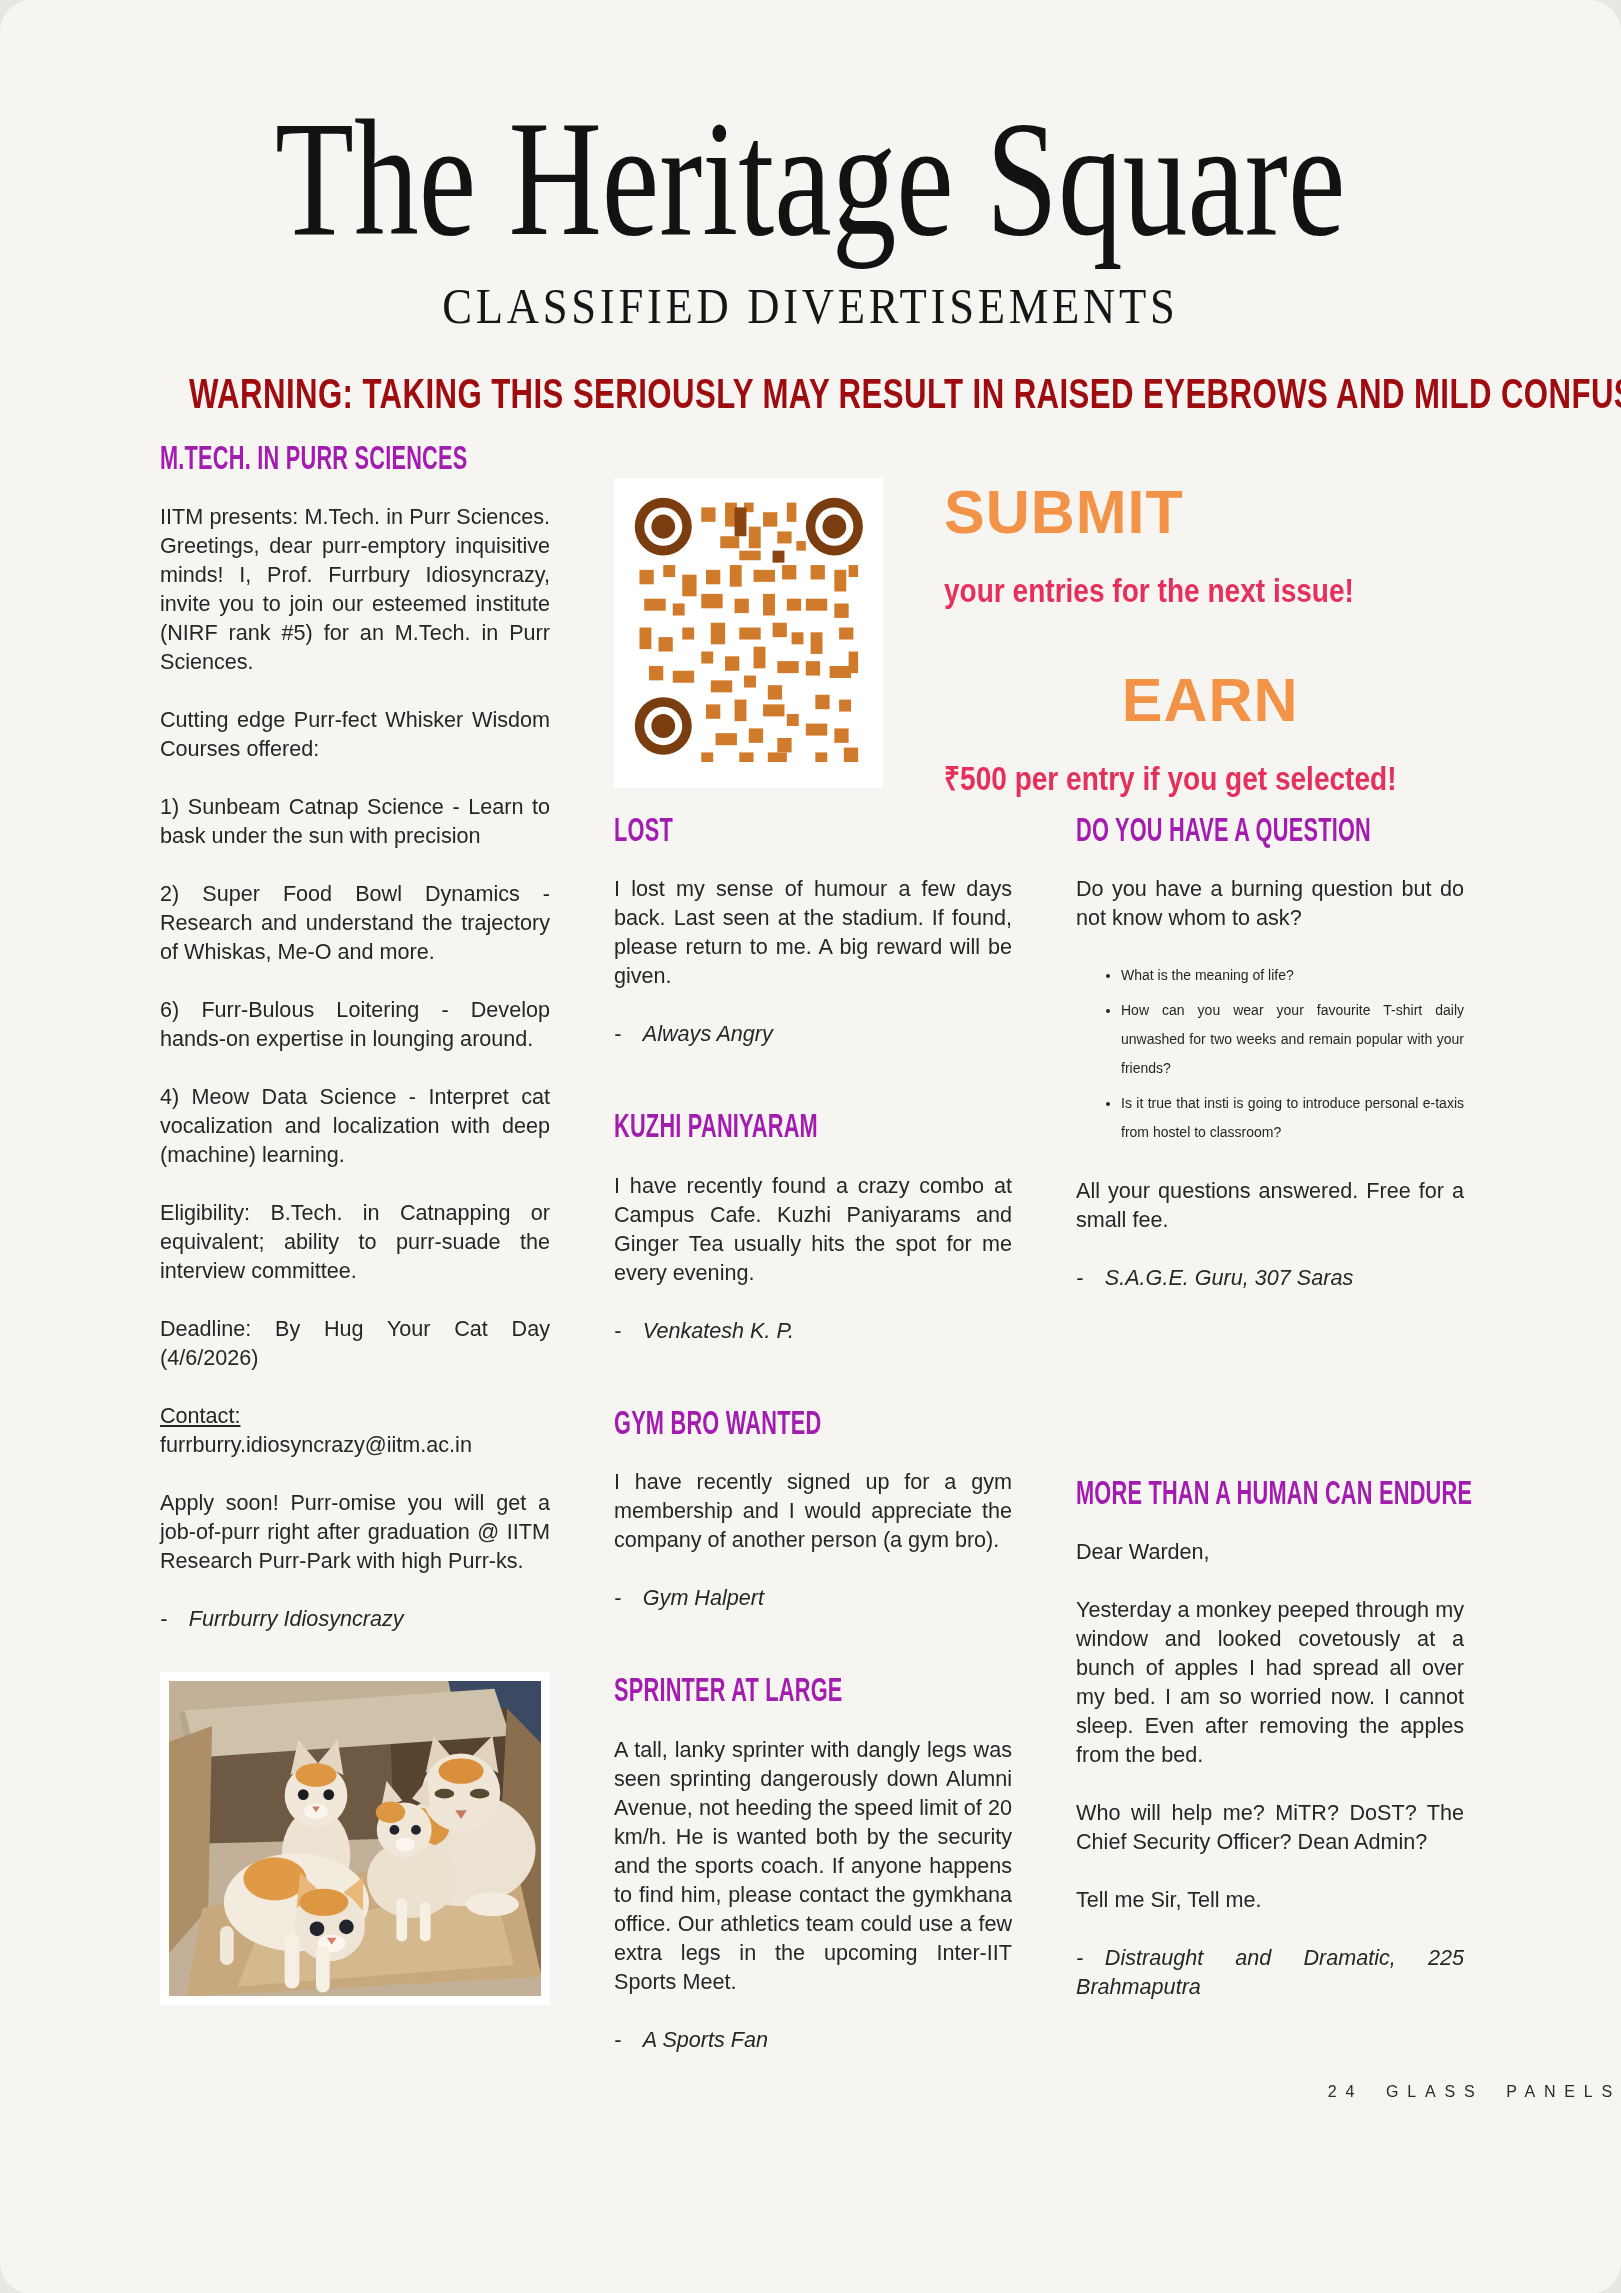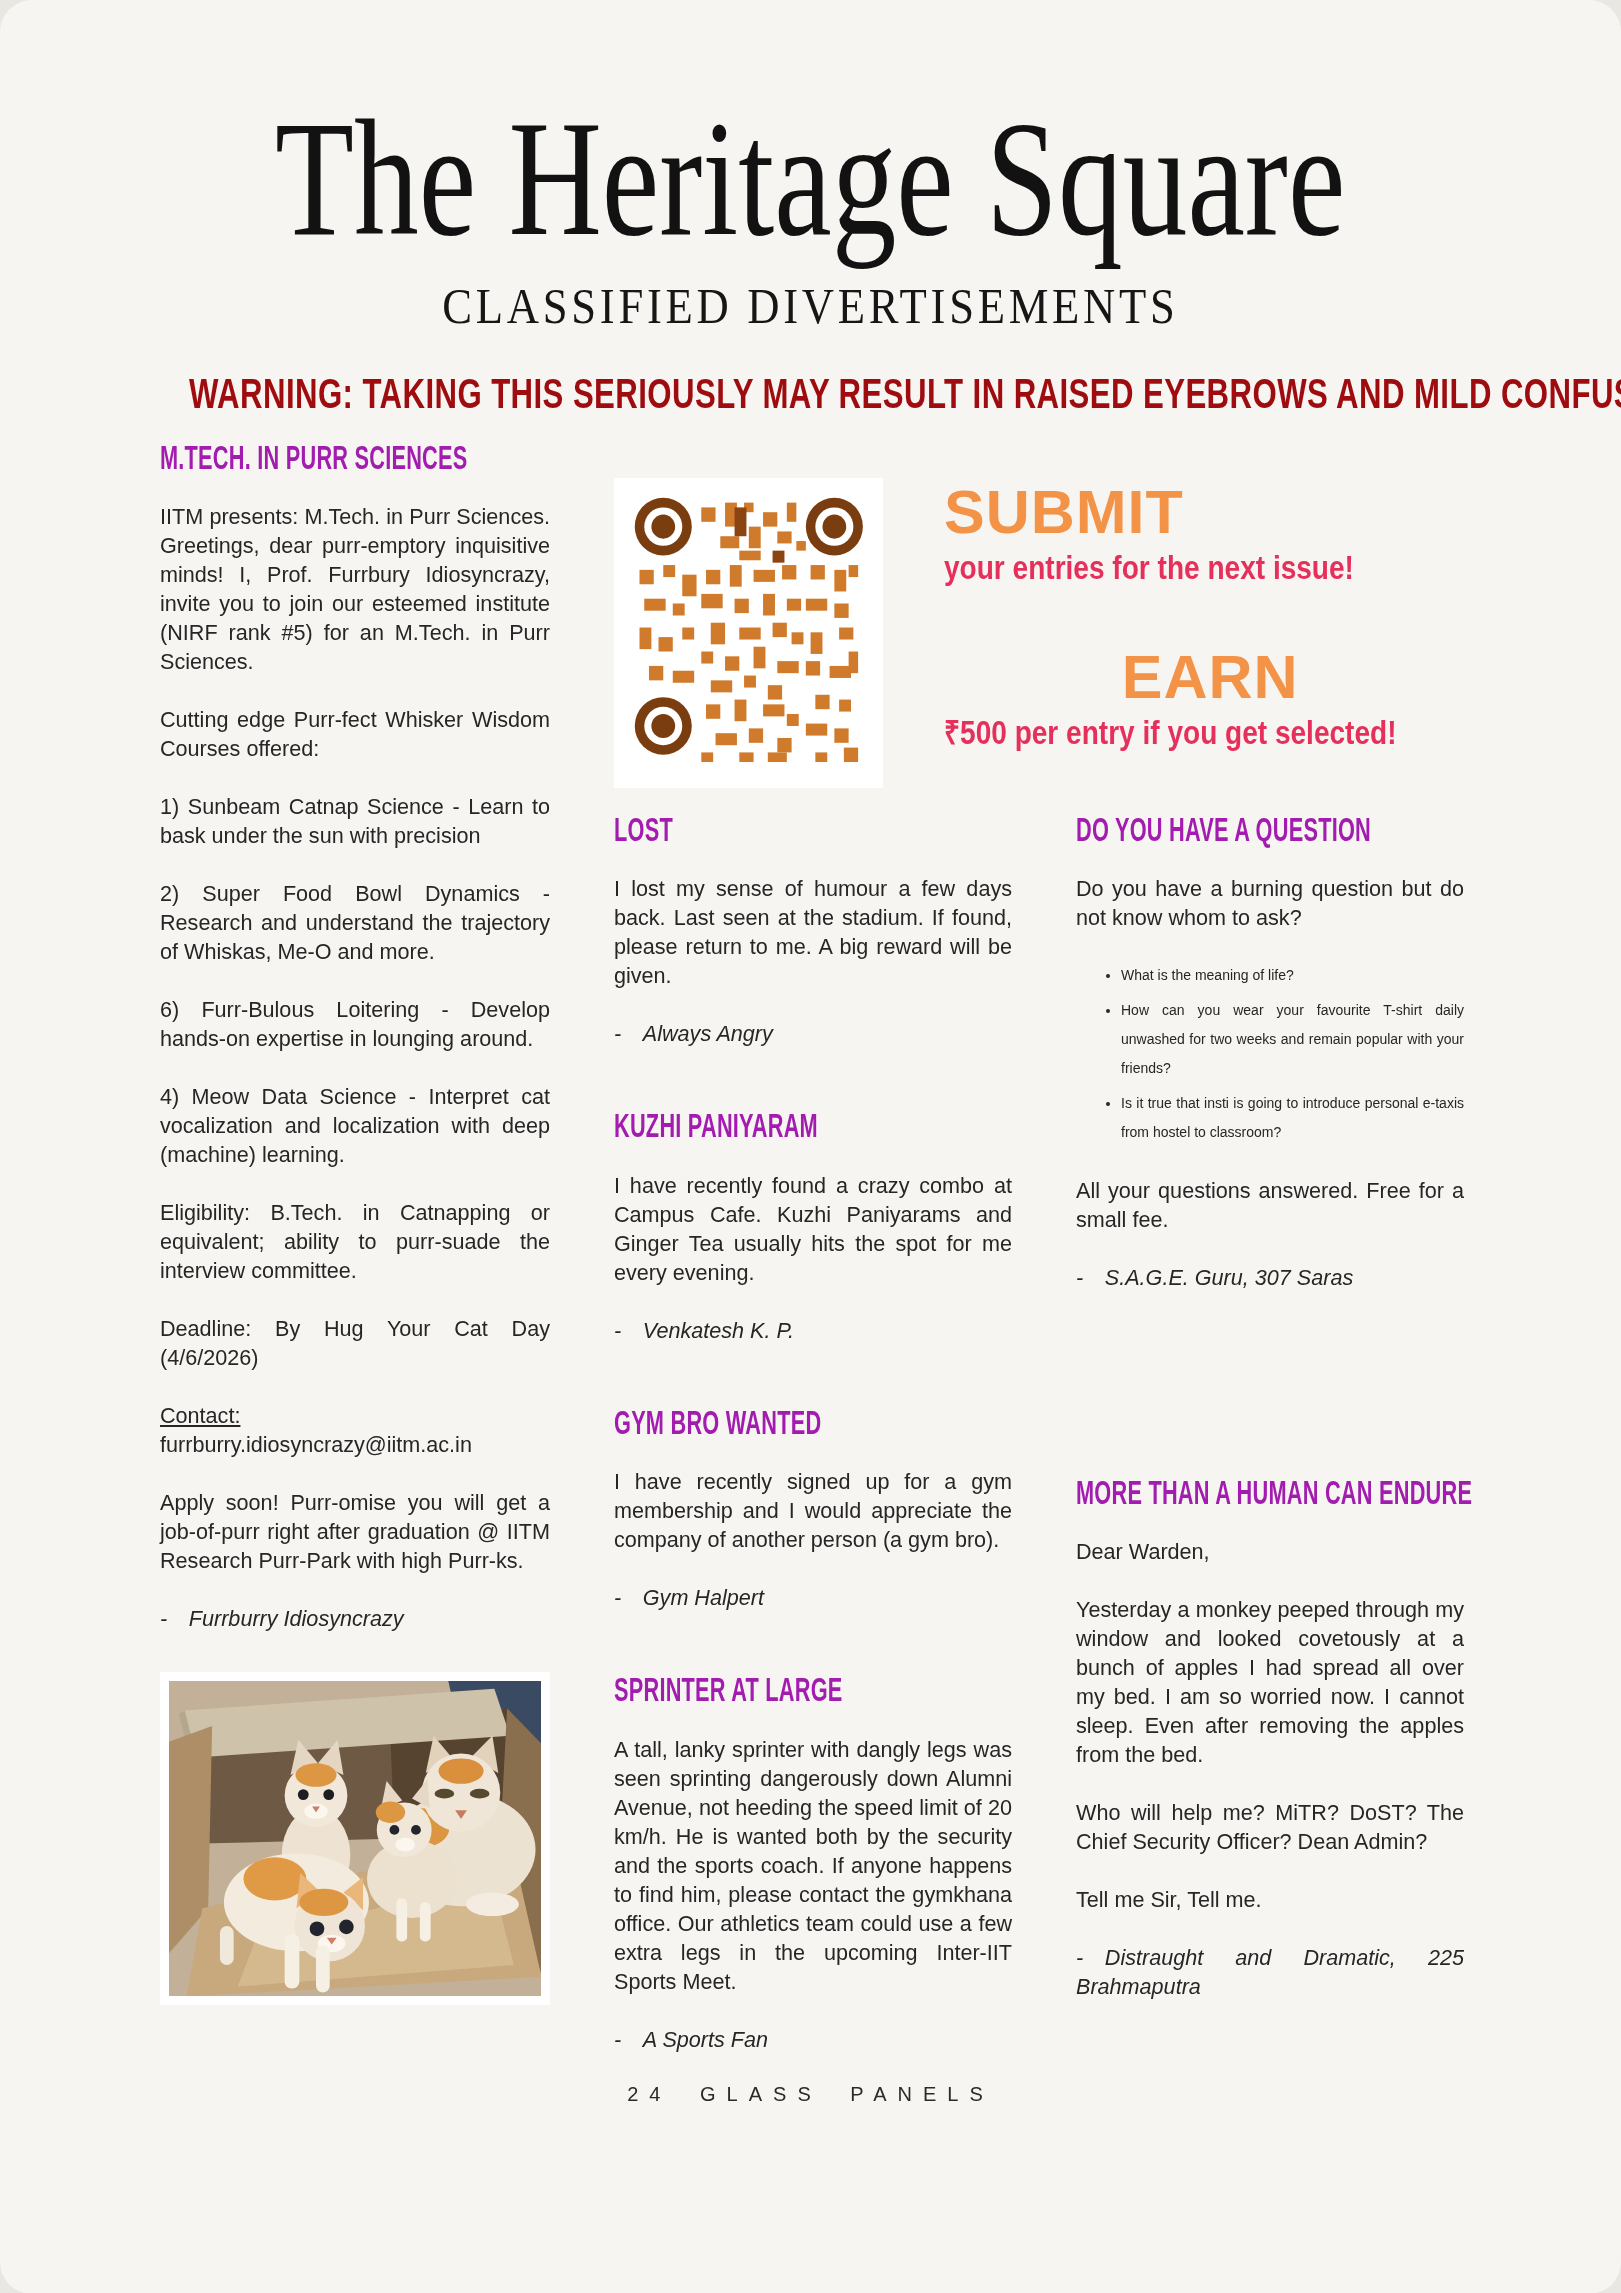--- a/index.html
+++ b/index.html
@@ -70,33 +70,33 @@
     background:#ffffff; box-sizing:border-box; padding:15.7px;
     flex:0 0 auto;
   }
   .qrbox svg{ width:100%; height:100%; display:block; }
   .promo-text{ margin-left:61px; padding-top:39px; }
   .promo-big{
     font-size:61px; line-height:61px; font-weight:800;
     color:#F29347; letter-spacing:1px;
   }
   .promo-big.earn{ margin-top:61px;text-align:center; }
-  .promo-sub{ margin-top:6px; font-weight:700; font-size:33px; line-height:37px; color:#E6305C; }
+  .promo-sub{ margin-top:29px; font-weight:700; font-size:33px; line-height:37px; color:#E6305C; }
   .promo-sub .squeeze{ display:inline-block; transform:scale(0.85,1); transform-origin:left top; white-space:nowrap; }
   
   .photo{
     margin:39px 0 0; width:390px; height:333px;
     background:#ffffff; box-sizing:border-box; padding:8.8px;
   }
   .photo svg{ width:100%; height:100%; display:block; }
   
   .footer{
     position:absolute; left:0; right:0; top:2238;
-    text-align:center;
-    font-size:20px; color:#2b2a28;
+    text-align:right;
+    font-size:16px; color:#2b2a28;
     letter-spacing:0.55em; word-spacing:0.6em;
   }
 </style>
 </head>
 <body>
 
 <div class="page">
 
   <div class="masthead">
     <h1 class="title"><span class="squeeze">The Heritage Square</span></h1>

